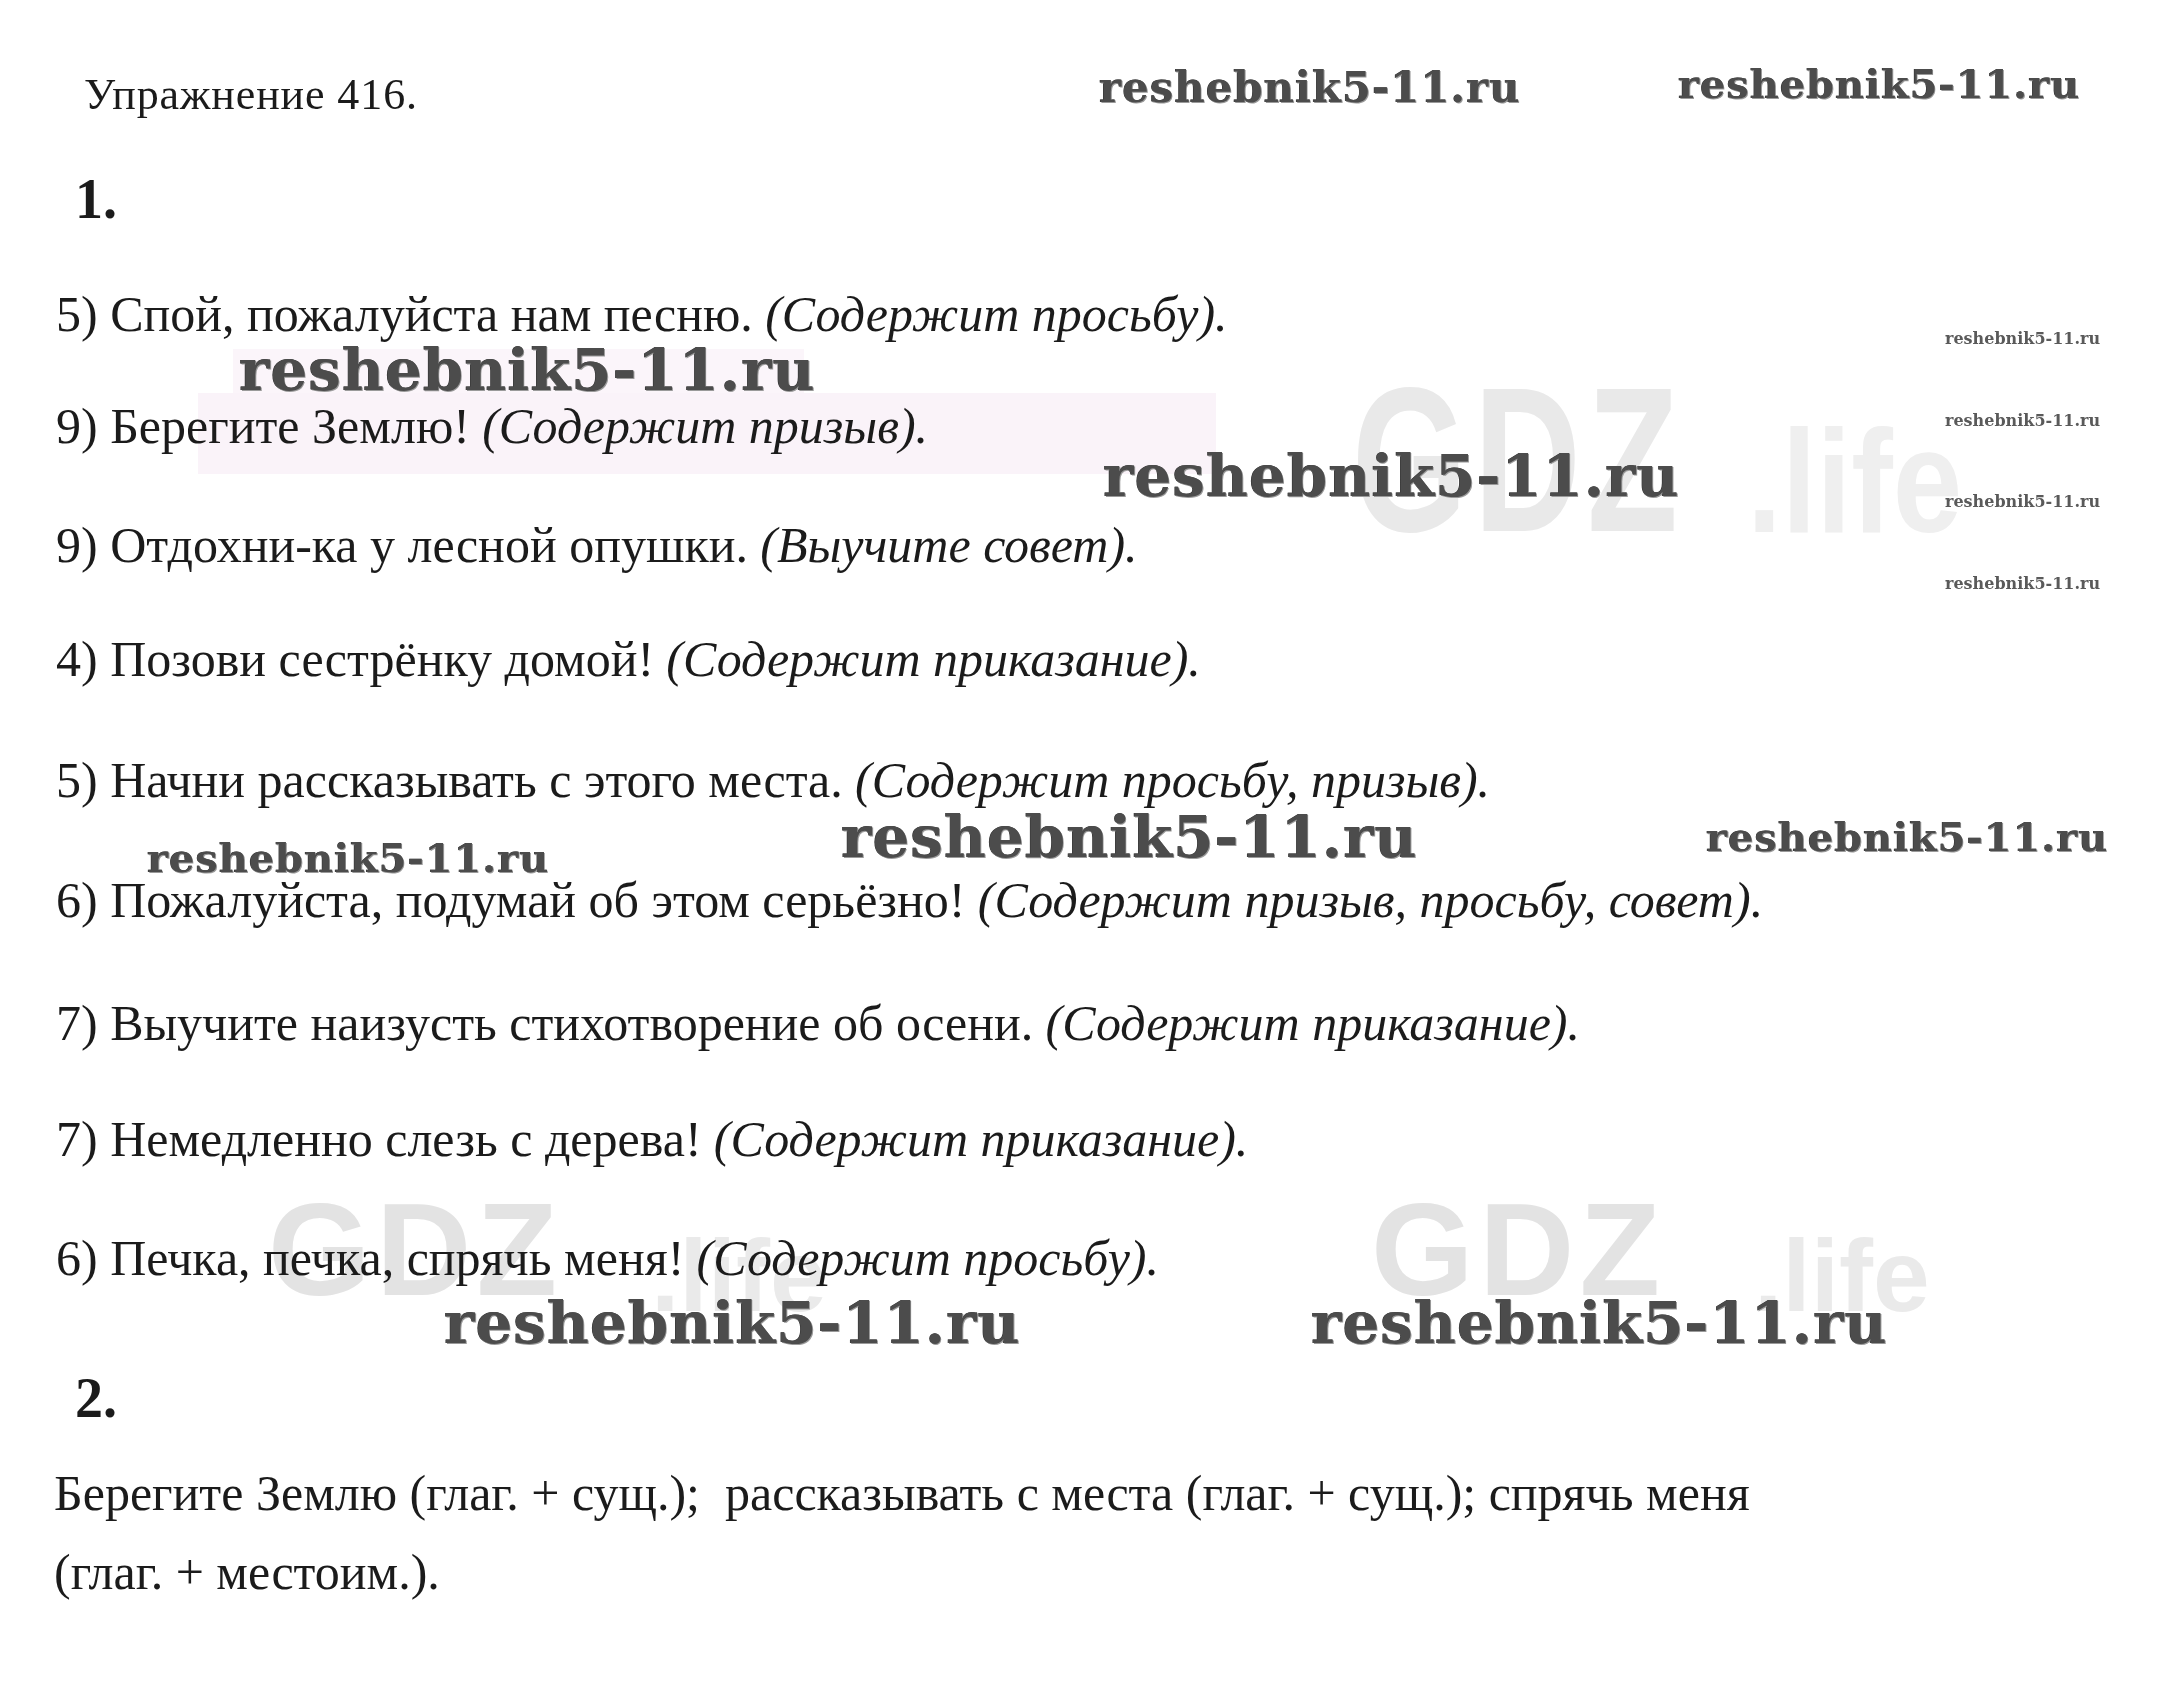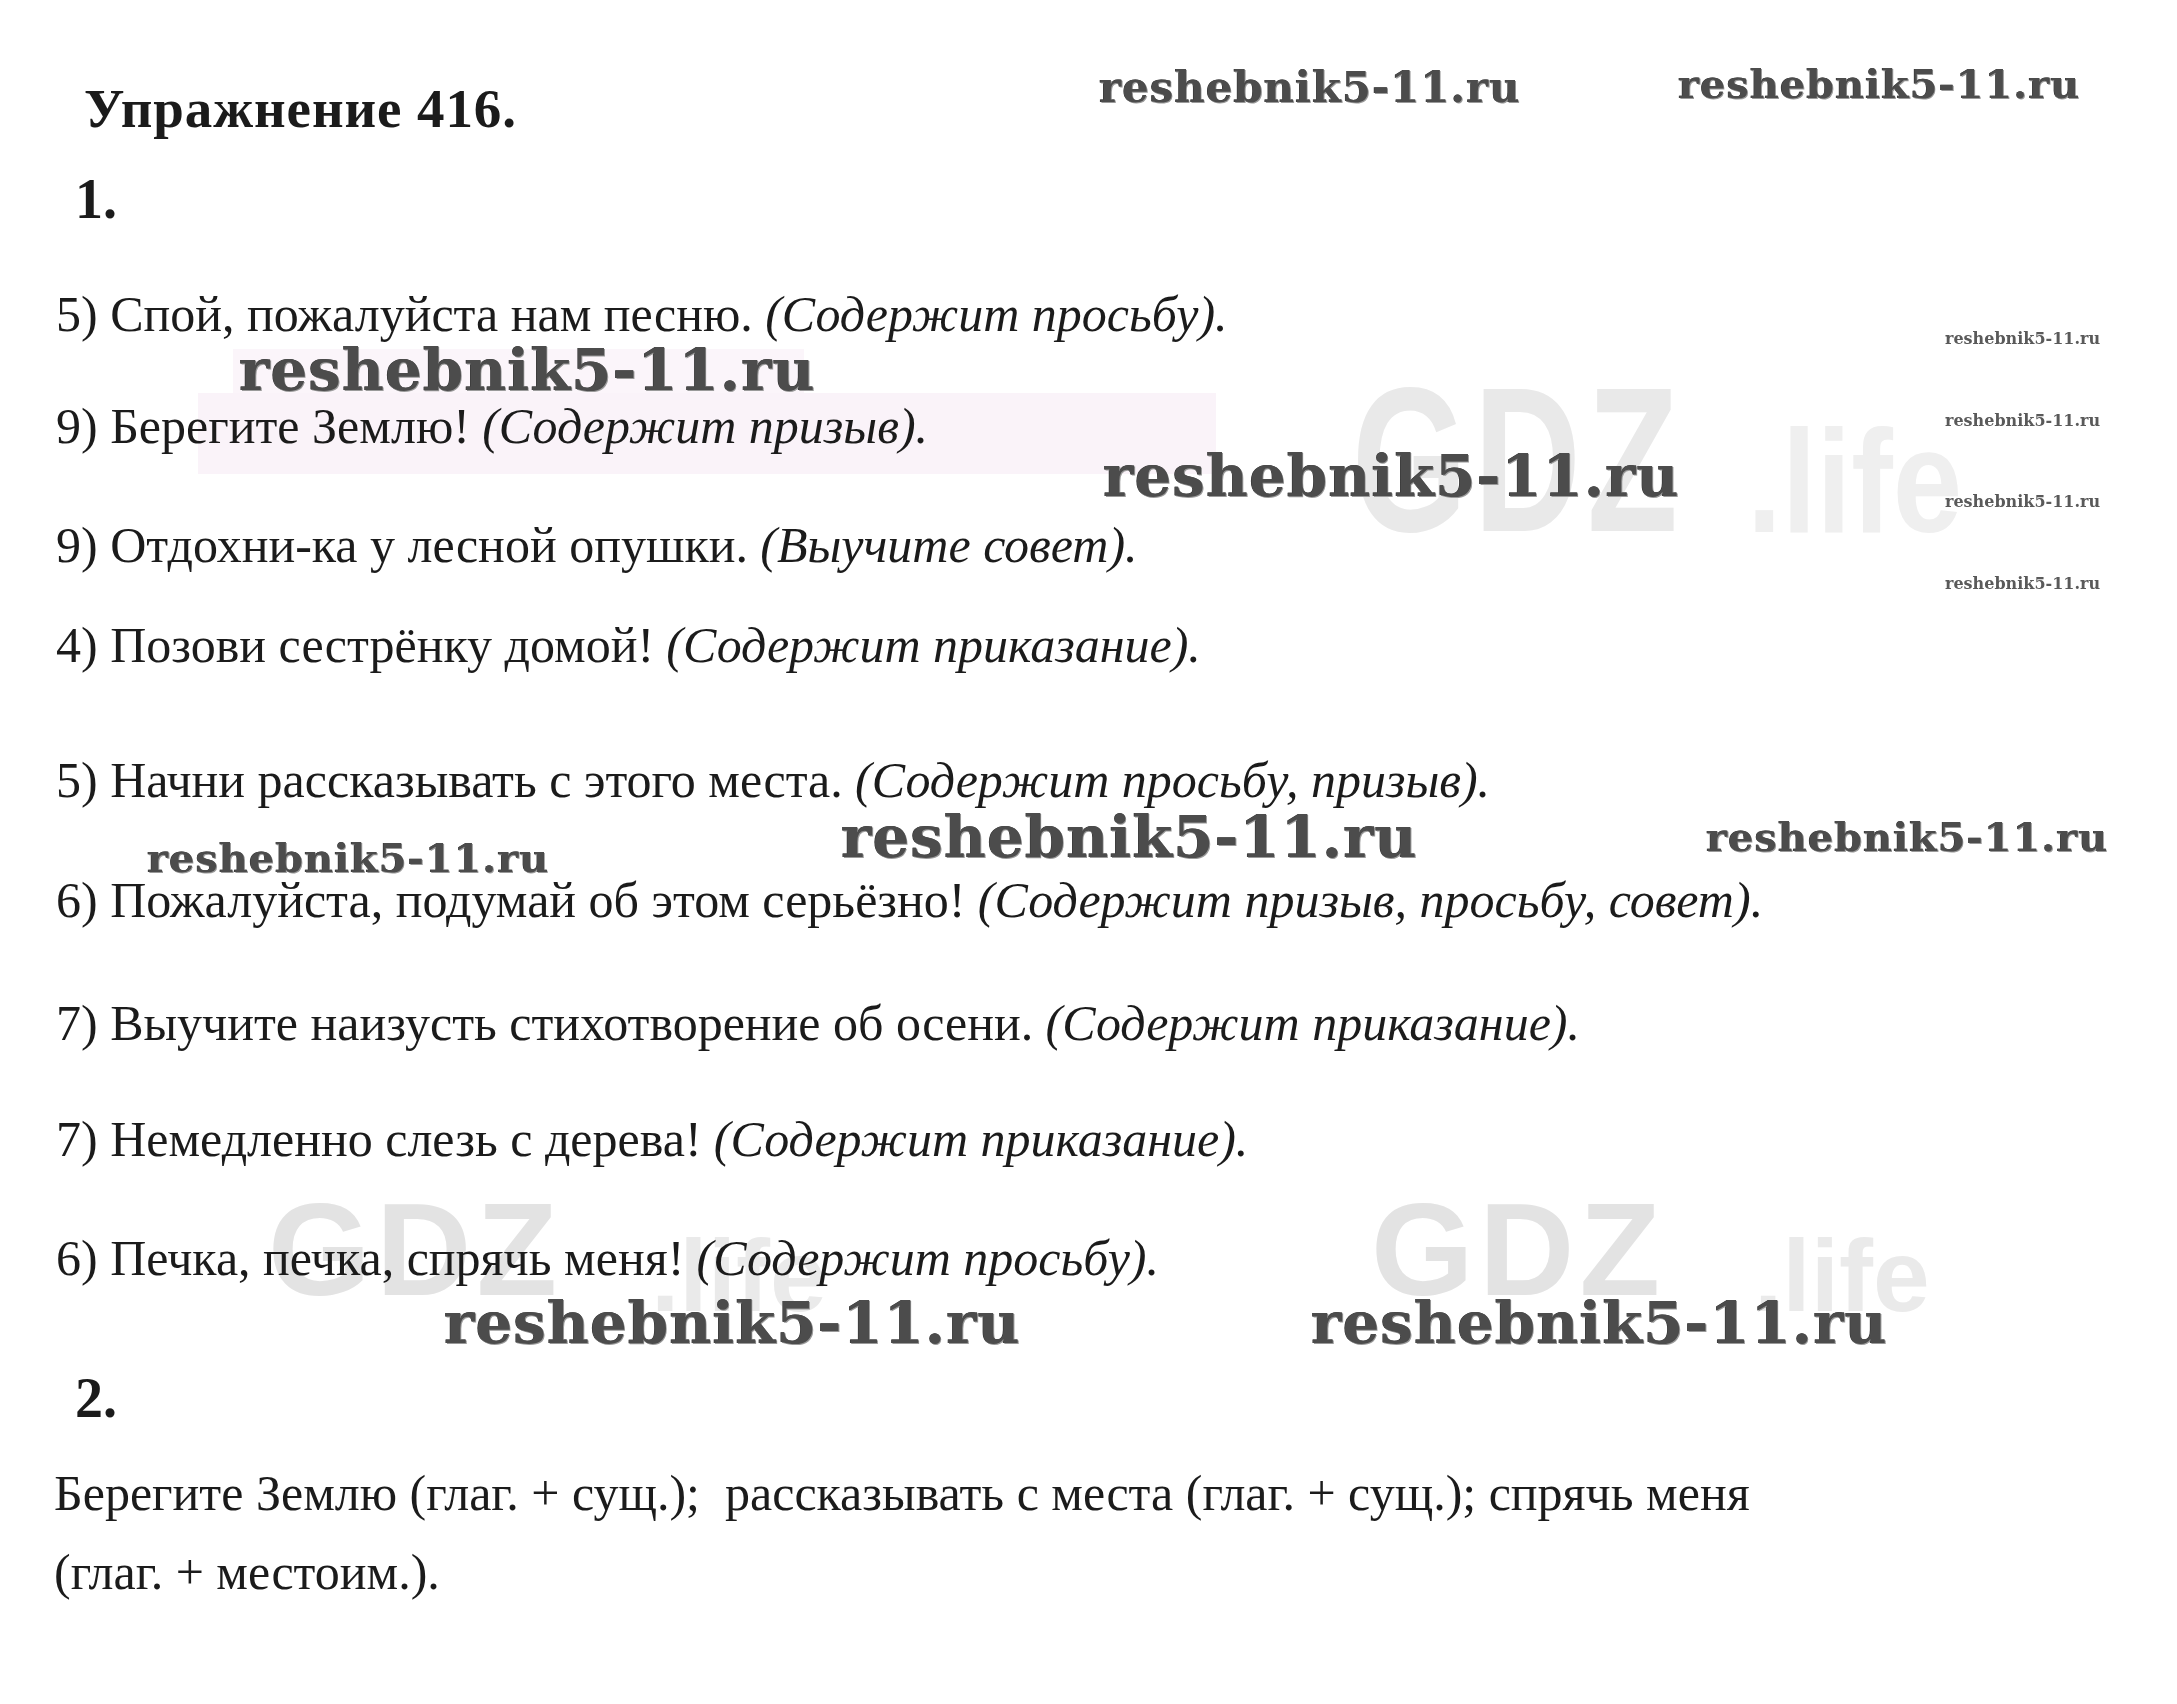--- a/index.html
+++ b/index.html
@@ -9,21 +9,21 @@
     position: relative;
     overflow: hidden;
     font-family: "Liberation Serif", serif;
     color: #1b1b1b;
   }
   .abs { position: absolute; white-space: pre; }
 
   
   .title {
     left: 84px; top: 40px;
-    font-size: 55px; font-weight: bold;
+    font-size: 44px; font-weight: normal;
     letter-spacing: 0.9px;
     z-index: 3;
   }
   .section-label {
     font-size: 56px; font-weight: bold;
     left: 75px;
     z-index: 3;
   }
   .item, .para {
     left: 56px;
@@ -80,21 +80,21 @@
 <div class="abs gdz gdz-br">GDZ</div>
 <div class="abs gdz life-br">.life</div>
 
 <h1 class="abs title">Упражнение 416.</h1>
 
 <div class="abs section-label" style="top:167px">1.</div>
 
 <div class="abs item" style="top:285px"><span>5) Спой, пожалуйста нам песню.</span><span class="note">(Содержит просьбу).</span></div>
 <div class="abs item" style="top:397px"><span>9) Берегите Землю!</span><span class="note">(Содержит призыв).</span></div>
 <div class="abs item" style="top:516px"><span>9) Отдохни-ка у лесной опушки.</span><span class="note">(Выучите совет).</span></div>
-<div class="abs item" style="top:616px"><span>4) Позови сестрёнку домой!</span><span class="note">(Содержит приказание).</span></div>
+<div class="abs item" style="top:630px"><span>4) Позови сестрёнку домой!</span><span class="note">(Содержит приказание).</span></div>
 <div class="abs item" style="top:751px"><span>5) Начни рассказывать с этого места.</span><span class="note">(Содержит просьбу, призыв).</span></div>
 <div class="abs item" style="top:871px"><span>6) Пожалуйста, подумай об этом серьёзно!</span><span class="note">(Содержит призыв, просьбу, совет).</span></div>
 <div class="abs item" style="top:994px"><span>7) Выучите наизусть стихотворение об осени.</span><span class="note">(Содержит приказание).</span></div>
 <div class="abs item" style="top:1110px"><span>7) Немедленно слезь с дерева!</span><span class="note">(Содержит приказание).</span></div>
 <div class="abs item" style="top:1229px"><span>6) Печка, печка, спрячь меня!</span><span class="note">(Содержит просьбу).</span></div>
 
 <div class="abs section-label" style="top:1366px">2.</div>
 
 <div class="abs para" style="top:1464px">Берегите Землю (глаг. + сущ.);  рассказывать с места (глаг. + сущ.); спрячь меня</div>
 <div class="abs para" style="top:1543px">(глаг. + местоим.).</div>

